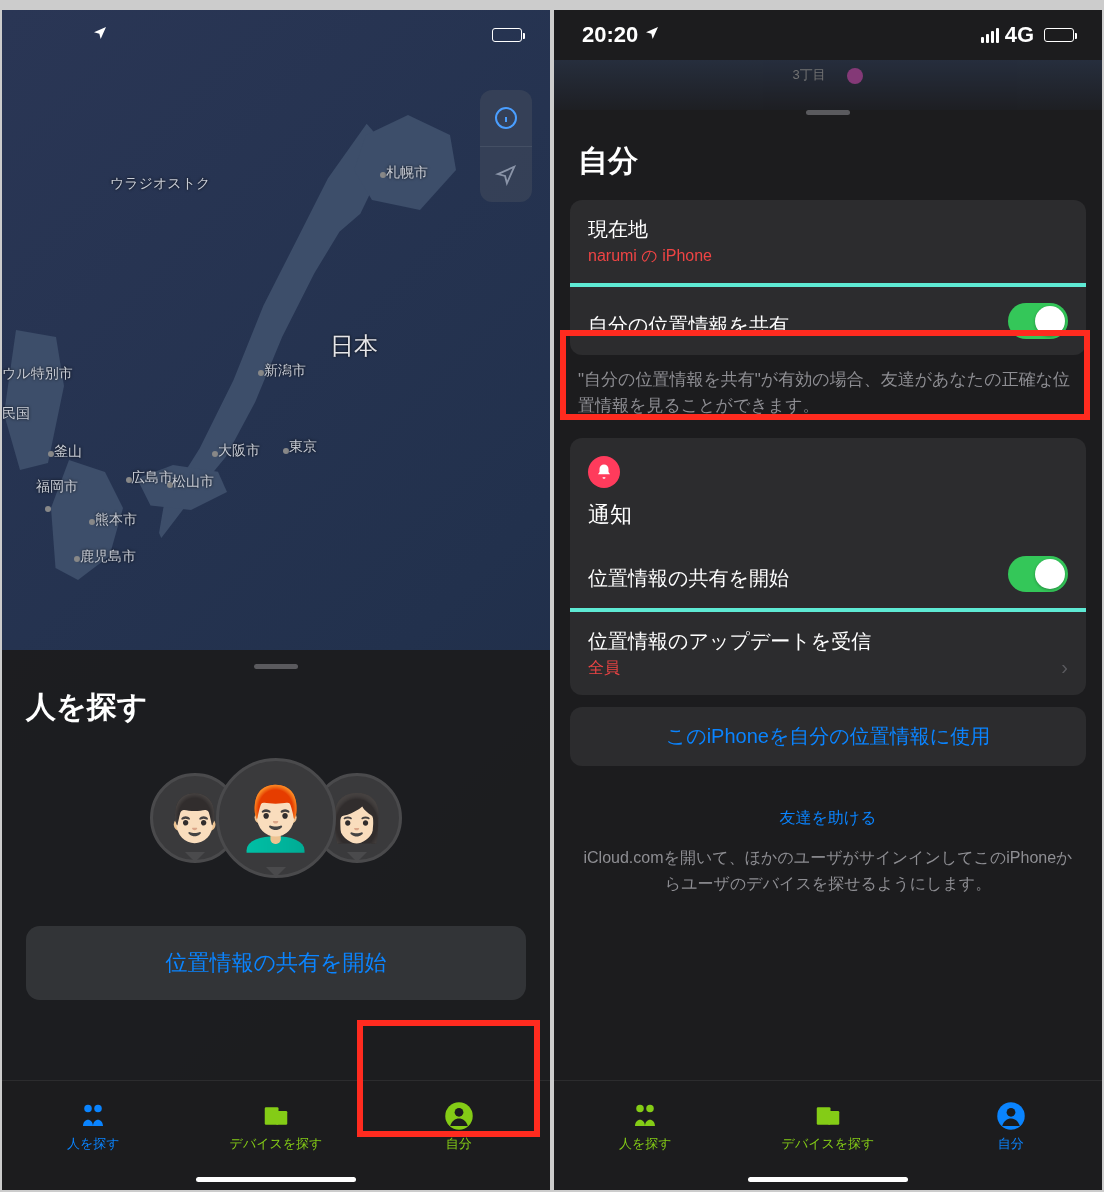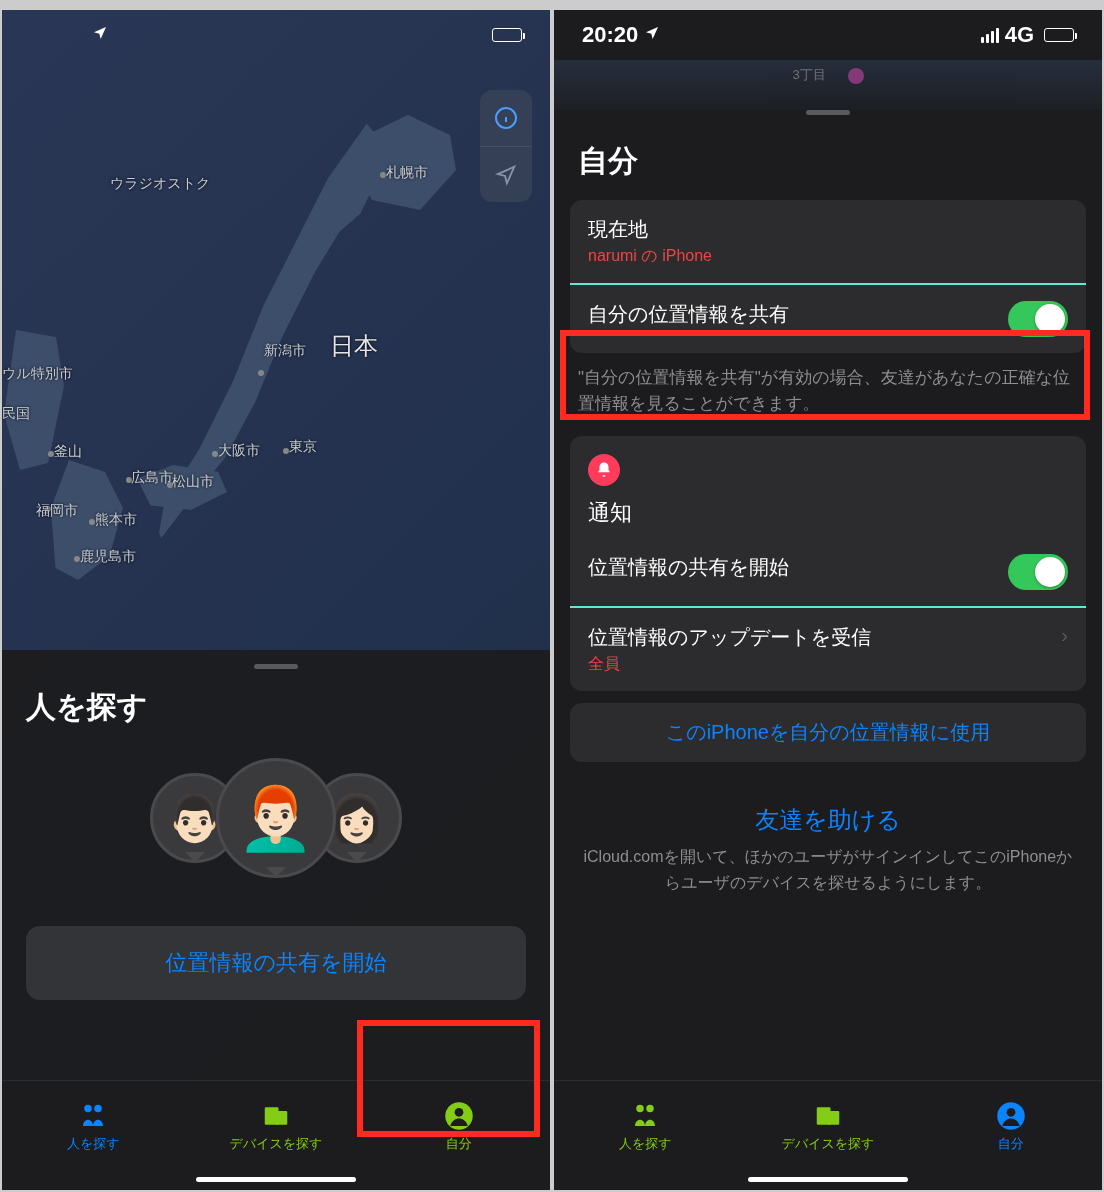--- a/index.html
+++ b/index.html
@@ -179,43 +179,43 @@
   position:absolute; border: 6px solid #ff2b1f; z-index: 10;
 }
 
 
 .map-peek {
   position:absolute; top:50px; left:0; right:0; height:60px;
   background: linear-gradient(#2d3a52, #1c1c1e);
   z-index:0; opacity:0.6;
   color:#aaa; font-size:13px; text-align:center; padding-top:6px;
 }
-.map-peek .street { display:inline-block; margin-right:18px;font-family:Liberation Mono, monospace; }
+.map-peek .street { display:inline-block; margin-right:18px; }
 .map-peek .poi {
   display:inline-block; width:16px; height:16px; border-radius:50%;
   background:#c94db3; vertical-align:middle;
 }
 .sheet-2 {
   top: 100px; background: #1c1c1e;
 }
 .section-title {
   color:#fff; font-size: 30px; font-weight: 700;
   padding: 8px 24px 18px;
 }
 .helper-text {
   color: #8e8e93; font-size: 17px; padding: 0 24px 20px; line-height:1.5;
 }
 .cell-group {
   margin: 0 16px 12px; background: #2c2c2e; border-radius: 12px; overflow:hidden;
 }
 .cell {
-  padding: 16px 18px; display:flex; align-items:flex-start; justify-content:space-between;
+  padding: 16px 18px; display:flex; align-items:flex-end; justify-content:space-between;
   min-height: 58px;
 }
-.cell + .cell { border-top: 2px solid #5eead4; }
+.cell + .cell { border-top: 4px solid #5eead4; }
 .cell-main { display:flex; flex-direction:column; gap:3px; }
 .cell-label { color: #fff; font-size: 20px; }
 .cell-sub { color: #ef4444; font-size: 16px; }
 .cell-link { color: #0a84ff; font-size: 20px; text-align:center; width:100%; }
 
 
 .toggle {
   width: 60px; height: 36px; background: #34c759; border-radius: 18px;
   position:relative;
 }
@@ -228,21 +228,21 @@
 .notif-header { padding: 18px 18px 10px; }
 .bell-icon {
   width:32px; height:32px; border-radius:50%; background:#ff3b5c;
   display:flex; align-items:center; justify-content:center; margin-bottom:12px;
 }
 .notif-title { color:#fff; font-size:22px; font-weight:400; }
 
 .chevron { color:#5a5a5e; font-size:20px; }
 
 .help-section { text-align:center; padding: 30px 24px; }
-.help-link { color:#0a84ff; font-size:24px; margin-bottom:8px; }
+.help-link { color:#0a84ff; font-size:16px; margin-bottom:16px; }
 .help-desc { color:#8e8e93; font-size:16px; line-height:1.6; }
 
 
 .person-icon { fill: currentColor; }
 </style>
 </head>
 <body>
 
 <div class="container">
 
@@ -252,31 +252,31 @@
       <div class="land hokkaido"></div>
       <div class="land korea"></div>
       <div class="land kyushu"></div>
       <div class="land shikoku"></div>
 
       <span class="map-label big" style="left:328px;top:320px">日本</span>
       <span class="map-dot" style="left:378px;top:162px"></span>
       <span class="map-label" style="left:384px;top:154px">札幌市</span>
       <span class="map-label" style="left:108px;top:165px">ウラジオストク</span>
       <span class="map-dot" style="left:256px;top:360px"></span>
-      <span class="map-label" style="left:262px;top:332px">新潟市</span>
+      <span class="map-label" style="left:262px;top:352px">新潟市</span>
       <span class="map-dot" style="left:281px;top:438px"></span>
       <span class="map-label" style="left:287px;top:428px">東京</span>
       <span class="map-dot" style="left:210px;top:441px"></span>
       <span class="map-label" style="left:216px;top:432px">大阪市</span>
       <span class="map-dot" style="left:124px;top:467px"></span>
       <span class="map-label" style="left:129px;top:459px">広島市</span>
       <span class="map-dot" style="left:165px;top:472px"></span>
       <span class="map-label" style="left:170px;top:463px">松山市</span>
       <span class="map-dot" style="left:43px;top:496px"></span>
-      <span class="map-label" style="left:34px;top:492px">福岡市</span>
+      <span class="map-label" style="left:34px;top:468px">福岡市</span>
       <span class="map-dot" style="left:87px;top:509px"></span>
       <span class="map-label" style="left:93px;top:501px">熊本市</span>
       <span class="map-dot" style="left:72px;top:546px"></span>
       <span class="map-label" style="left:78px;top:538px">鹿児島市</span>
       <span class="map-dot" style="left:46px;top:441px"></span>
       <span class="map-label" style="left:52px;top:433px">釜山</span>
       <span class="map-label" style="left:0px;top:355px">ウル特別市</span>
       <span class="map-label" style="left:0px;top:395px">民国</span>
     </div>
 

